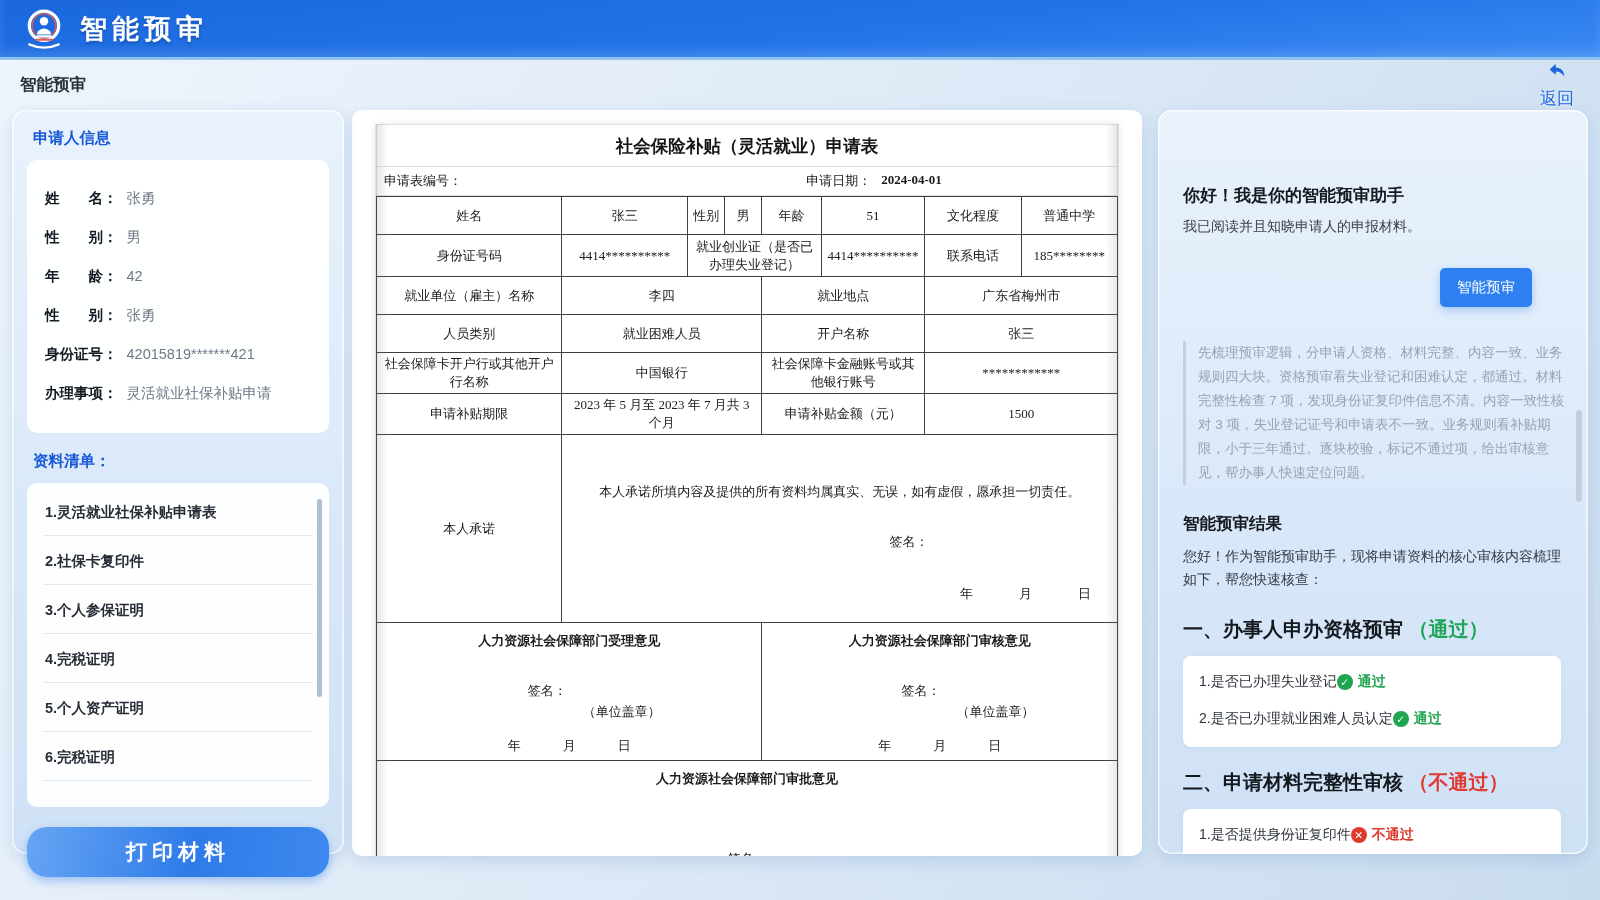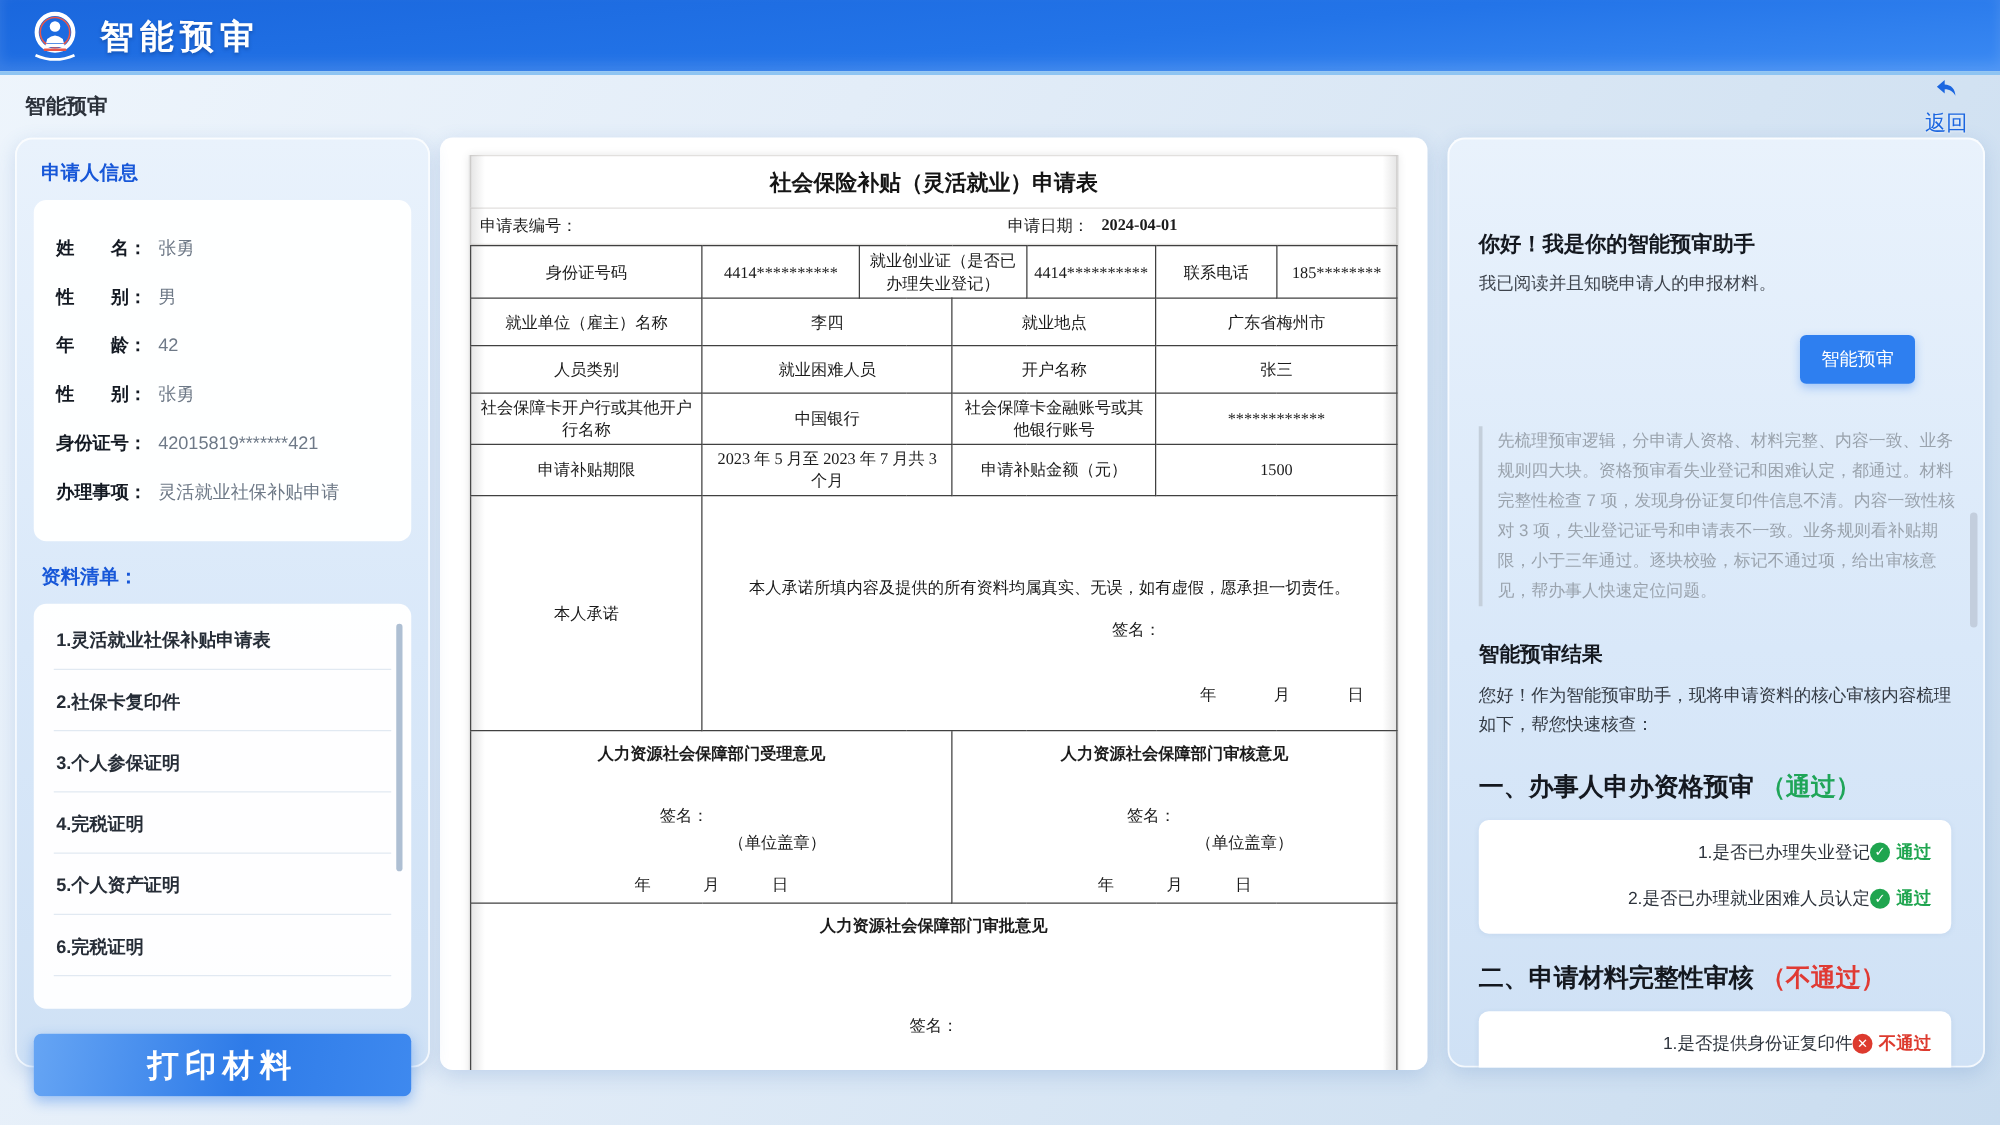--- a/index.html
+++ b/index.html
@@ -43,23 +43,23 @@
   .card-white { background:rgba(255,255,255,.96); border-radius:10px; }
   .fields-card { padding:14px 18px 10px; }
   .field { display:flex; align-items:baseline; margin:15px 0 20px; font-size:14.5px; }
   .flabel { color:#141a23; font-weight:bold; white-space:pre; }
   .fvalue { color:#6e7987; margin-left:9px; }
   .mats-card { padding:4px 16px 26px; position:relative; }
   .mat-item { padding:16px 2px 13px; border-bottom:1px solid #e1e9f2;
     font-size:14.5px; font-weight:600; color:#262d37; cursor:pointer; }
   .mat-scroll { position:absolute; right:7px; top:16px; width:5px; height:198px;
     background:#aebfd3; border-radius:3px; }
-  .print-btn { margin-top:20px; width:100%; height:50px; border:none; border-radius:6px;
+  .print-btn { margin-top:20px; width:100%; height:50px; border:none; border-radius:20px;
     background:linear-gradient(100deg,#66a5f4 0%,#2e7be8 55%,#3e89ef 100%);
-    color:#fff; font-size:25px; font-weight:bold; letter-spacing:5px; cursor:pointer;
+    color:#fff; font-size:21px; font-weight:bold; letter-spacing:5px; cursor:pointer;
     box-shadow:0 4px 10px rgba(46,123,232,.4);
     font-family:"Liberation Sans","DejaVu Sans",sans-serif; }
   
   .page { position:relative; width:744px; margin:4px auto 0; background:#fff;
     font-family:"Liberation Serif","DejaVu Serif",serif; color:#1b1b1b;
     box-shadow:0 0 7px rgba(0,0,0,.10); padding:0 1px; }
   .page::before, .page::after { content:""; position:absolute; top:0; bottom:0; width:13px;
     pointer-events:none; z-index:3; }
   .page::before { left:0; background:linear-gradient(90deg,rgba(110,110,110,.20),rgba(110,110,110,0)); }
   .page::after  { right:0; background:linear-gradient(-90deg,rgba(110,110,110,.20),rgba(110,110,110,0)); }
@@ -69,21 +69,21 @@
   .pg-meta-row { border:1px solid #e2e0de; height:30px; display:flex; align-items:center;
     font-size:13px; }
   .meta-left { flex:0 0 58%; padding-left:7px; }
   .meta-right { flex:1; display:flex; gap:10px; }
   .meta-date-val { font-weight:bold; }
   table.form-table { width:100%; border-collapse:collapse; font-size:13px; table-layout:fixed; }
   table.form-table td { border:1px solid #404040; text-align:center; padding:2px 4px;
     word-break:break-all; }
   td.al { text-align:left; padding-left:6px; }
   .commit-cell { height:188px; position:relative; vertical-align:top; }
-  .commit-text { margin-top:62px; text-align:center; }
+  .commit-text { margin-top:46px; text-align:center; }
   .commit-sign { position:absolute; left:59%; top:98px; }
   .commit-ymd { position:absolute; right:26px; top:150px; display:flex; gap:46px; }
   .op-cell { height:138px; vertical-align:top; }
   .op-title { font-weight:bold; margin-top:7px; text-align:center; }
   .op-sign-wrap { margin-top:32px; text-align:left; padding-left:39%; }
   .op-seal { padding-left:55px; margin-top:3px; }
   .op-ymd { display:flex; justify-content:center; gap:42px; margin-top:16px; }
   .approve-cell { height:150px; vertical-align:top; }
   .approve-sign { margin-top:62px; text-align:center; }
   
@@ -97,21 +97,21 @@
     font-size:13.5px; line-height:1.78; margin-bottom:28px; width:385px; }
   .a-result-title { font-weight:bold; font-size:16.5px; color:#14181f; margin-bottom:10px; }
   .a-result-intro { font-size:14px; color:#343b44; line-height:1.66; margin-bottom:24px; width:390px; }
   .sec-head { font-weight:bold; font-size:20px; color:#14181f; margin:14px 0 13px; }
   .status-pass { color:#1fa558; }
   .status-fail { color:#e03a33; }
   .sec-card { background:#fff; border-radius:8px; padding:2px 16px 4px; width:378px;
     box-shadow:0 1px 4px rgba(90,130,180,.10); }
   .chk-item { border-bottom:1px solid #edf1f6; padding-bottom:4px; }
   .chk-item:last-child { border-bottom:none; }
-  .chk-row { display:flex; justify-content:flex-end; align-items:center;
+  .chk-row { display:flex; justify-content:flex-start; align-items:center;
     padding:15px 0 11px; font-size:14px; color:#2d333c; }
   .chk-badge { display:flex; align-items:center; gap:5px; font-weight:bold; font-size:14px; }
   .badge-ico { width:16px; height:16px; border-radius:50%; color:#fff; font-size:10.5px;
     display:flex; align-items:center; justify-content:center; font-weight:bold; }
   .ico-pass { background:#1fa54f; }
   .ico-fail { background:#dd3a2e; }
   .txt-pass { color:#1fa54f; }
   .txt-fail { color:#dd3a2e; }
   .chk-reason { color:#e04a3a; font-size:13px; line-height:1.66; padding:0 52px 10px 0; }
   .right-scroll { position:absolute; right:6px; top:300px; width:6px; height:92px;
@@ -203,20 +203,30 @@
           <col style="width:25%">
             <col style="width:17%">
             <col style="width:5%">
             <col style="width:5%">
           <col style="width:8%">
             <col style="width:14%">
             <col style="width:13%">
             <col style="width:13%">
         </colgroup>
         <tbody>
+            <tr style="height:38px">
+          <td>姓名</td>
+          <td>张三</td>
+          <td>性别</td>
+          <td>男</td>
+          <td>年龄</td>
+          <td>51</td>
+          <td>文化程度</td>
+          <td>普通中学</td>
+        </tr>
         <tr style="height:42px">
           <td>身份证号码</td>
           <td>4414**********</td>
           <td colspan="3">就业创业证（是否已办理失业登记）</td>
           <td>4414**********</td>
           <td>联系电话</td>
           <td>185********</td>
         </tr>
         <tr style="height:38px">
           <td>就业单位（雇主）名称</td>

